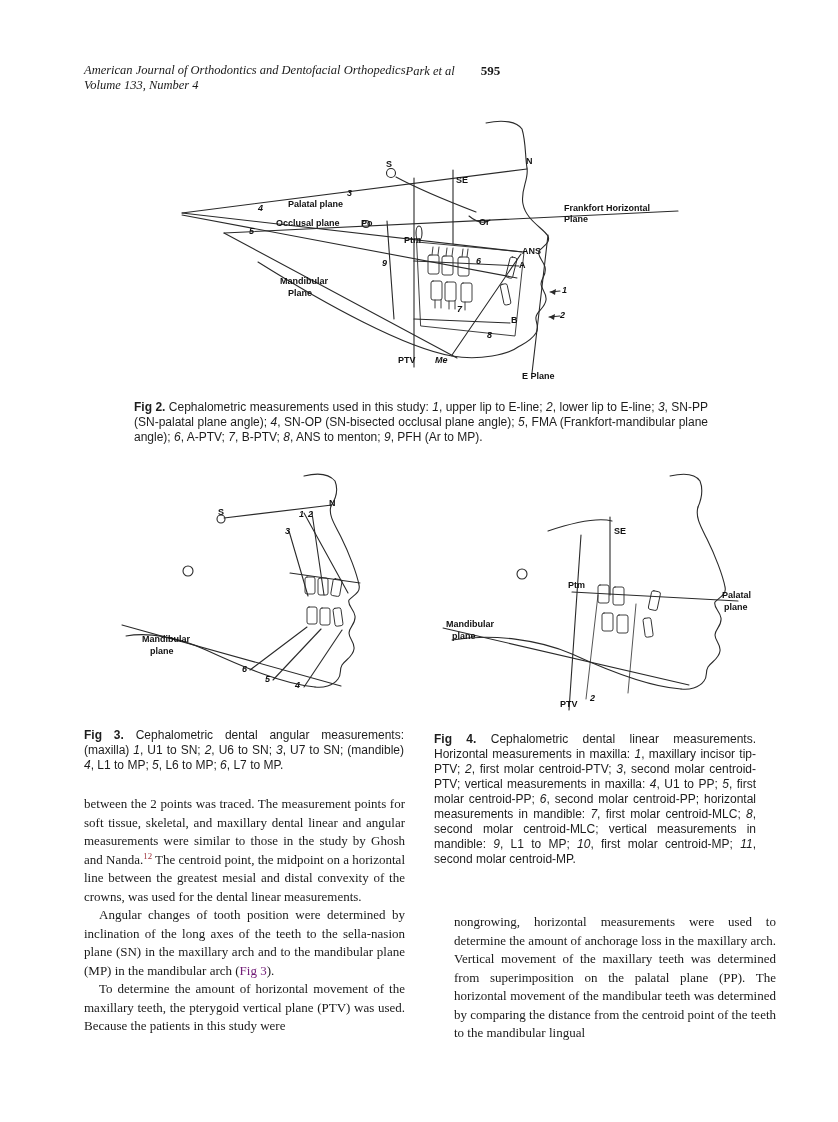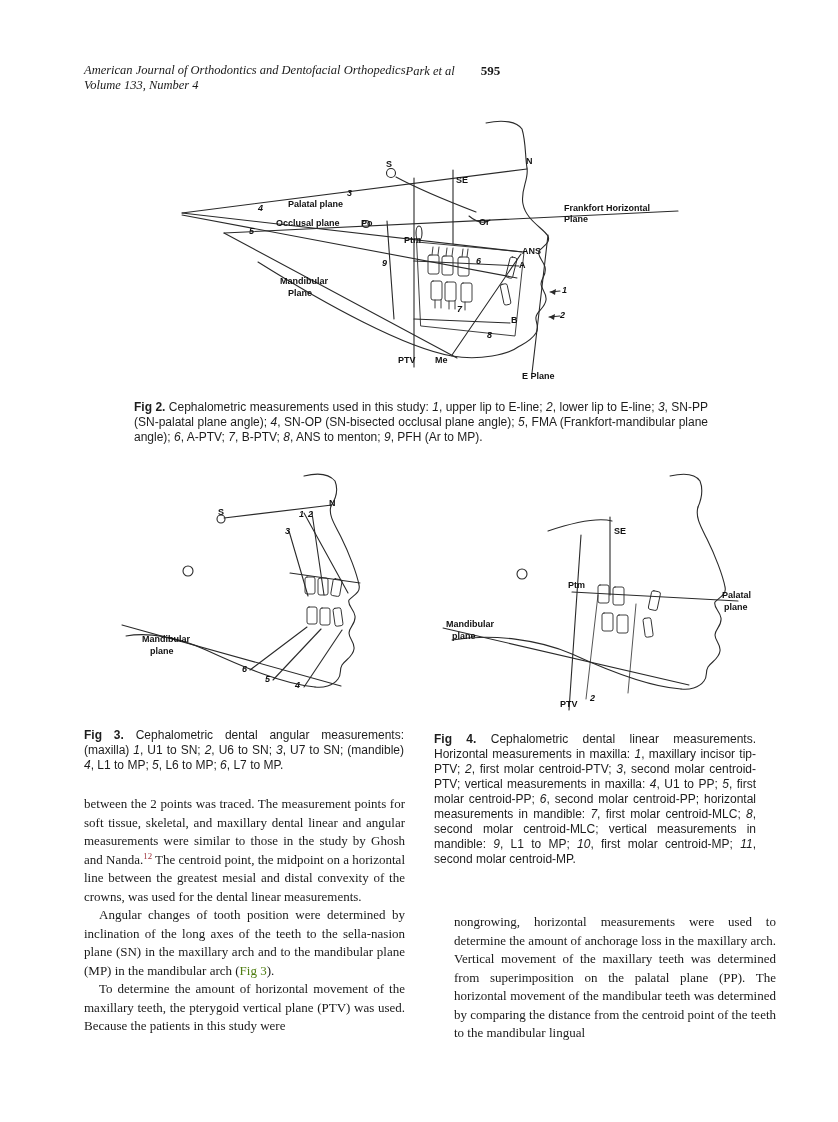--- a/index.html
+++ b/index.html
@@ -118,21 +118,21 @@
         <span class="fig-label" style="left: 212px; top: 139px; font-style: italic;">9</span>
         <span class="fig-label" style="left: 306px; top: 137px; font-style: italic;">6</span>
         <span class="fig-label" style="left: 392px; top: 166px; font-style: italic;">1</span>
         <span class="fig-label" style="left: 110px; top: 157px;">Mandibular</span>
         <span class="fig-label" style="left: 118px; top: 169px;">Plane</span>
         <span class="fig-label" style="left: 287px; top: 185px; font-style: italic;">7</span>
         <span class="fig-label" style="left: 390px; top: 191px; font-style: italic;">2</span>
         <span class="fig-label" style="left: 341px; top: 196px;">B</span>
         <span class="fig-label" style="left: 317px; top: 211px; font-style: italic;">8</span>
         <span class="fig-label" style="left: 228px; top: 236px;">PTV</span>
-        <span class="fig-label" style="left: 265px; top: 236px;">Me</span>
+        <span class="fig-label" style="left: 265px; top: 236px; font-style: italic;">Me</span>
         <span class="fig-label" style="left: 352px; top: 252px;">E Plane</span>
       </div>
   </div>
   <div class="caption caption-fig2"><span style="font-weight: bold;">Fig 2. </span><span>Cephalometric measurements used in this study: </span><span style="font-style: italic;">1</span><span>, upper lip to E-line; </span><span style="font-style: italic;">2</span><span>, lower lip to E-line; </span><span style="font-style: italic;">3</span><span>, SN-PP (SN-palatal plane angle); </span><span style="font-style: italic;">4</span><span>, SN-OP (SN-bisected occlusal plane angle); </span><span style="font-style: italic;">5</span><span>, FMA (Frankfort-mandibular plane angle); </span><span style="font-style: italic;">6</span><span>, A-PTV; </span><span style="font-style: italic;">7</span><span>, B-PTV; </span><span style="font-style: italic;">8</span><span>, ANS to menton; </span><span style="font-style: italic;">9</span><span>, PFH (Ar to MP).</span></div>
 
   <div class="figure fig3">
     <svg viewBox="0 0 290 244" width="290" height="244">
       <g fill="none" stroke="#2a2a2a" stroke-width="1.1" stroke-linecap="round" stroke-linejoin="round">
         <path d="M196,3 C212,-1 222,2 227,8 C231,18 227,27 223,33"></path>
         <path d="M223,33 C220,42 227,52 233,64 C241,80 249,101 251,112 C253,120 244,123 241,127 C239,132 246,136 247,143 C248,151 241,154 241,160 C241,166 247,169 246,176 C245,184 237,187 234,192 C231,197 234,201 230,206 C225,213 215,215 207,214"></path>
@@ -205,21 +205,21 @@
         <span class="fig-label" style="left: 16px; top: 147px;">Mandibular</span>
         <span class="fig-label" style="left: 22px; top: 159px;">plane</span>
         <span class="fig-label" style="left: 160px; top: 221px; font-style: italic;">2</span>
         <span class="fig-label" style="left: 130px; top: 227px;">PTV</span>
       </div>
   </div>
   <div class="caption caption-fig4"><span style="font-weight: bold;">Fig 4. </span><span>Cephalometric dental linear measurements. Horizontal measurements in maxilla: </span><span style="font-style: italic;">1</span><span>, maxillary incisor tip-PTV; </span><span style="font-style: italic;">2</span><span>, first molar centroid-PTV; </span><span style="font-style: italic;">3</span><span>, second molar centroid-PTV; vertical measurements in maxilla: </span><span style="font-style: italic;">4</span><span>, U1 to PP; </span><span style="font-style: italic;">5</span><span>, first molar centroid-PP; </span><span style="font-style: italic;">6</span><span>, second molar centroid-PP; horizontal measurements in mandible: </span><span style="font-style: italic;">7</span><span>, first molar centroid-MLC; </span><span style="font-style: italic;">8</span><span>, second molar centroid-MLC; vertical measurements in mandible: </span><span style="font-style: italic;">9</span><span>, L1 to MP; </span><span style="font-style: italic;">10</span><span>, first molar centroid-MP; </span><span style="font-style: italic;">11</span><span>, second molar centroid-MP.</span></div>
 
   <div class="col col-left">
     <p class="para"><span>between the 2 points was traced. The measurement points for soft tissue, skeletal, and maxillary dental linear and angular measurements were similar to those in the study by Ghosh and Nanda.</span><sup style="color: rgb(158, 48, 57);">12</sup><span> The centroid point, the midpoint on a horizontal line between the greatest mesial and distal convexity of the crowns, was used for the dental linear measurements.</span></p>
-    <p class="para indent"><span>Angular changes of tooth position were determined by inclination of the long axes of the teeth to the sella-nasion plane (SN) in the maxillary arch and to the mandibular plane (MP) in the mandibular arch (</span><span style="color: #4d7c0f;">Fig 3</span><span>).</span></p>
+    <p class="para indent"><span>Angular changes of tooth position were determined by inclination of the long axes of the teeth to the sella-nasion plane (SN) in the maxillary arch and to the mandibular plane (MP) in the mandibular arch (</span><span style="color: #701a75;">Fig 3</span><span>).</span></p>
     <p class="para indent"><span>To determine the amount of horizontal movement of the maxillary teeth, the pterygoid vertical plane (PTV) was used. Because the patients in this study were</span></p>
   </div>
 
   <div class="col col-right">
     <p class="para"><span>nongrowing, horizontal measurements were used to determine the amount of anchorage loss in the maxillary arch. Vertical movement of the maxillary teeth was determined from superimposition on the palatal plane (PP). The horizontal movement of the mandibular teeth was determined by comparing the distance from the centroid point of the teeth to the mandibular lingual</span></p>
   </div>
 
 </div>
 
 </body></html>

